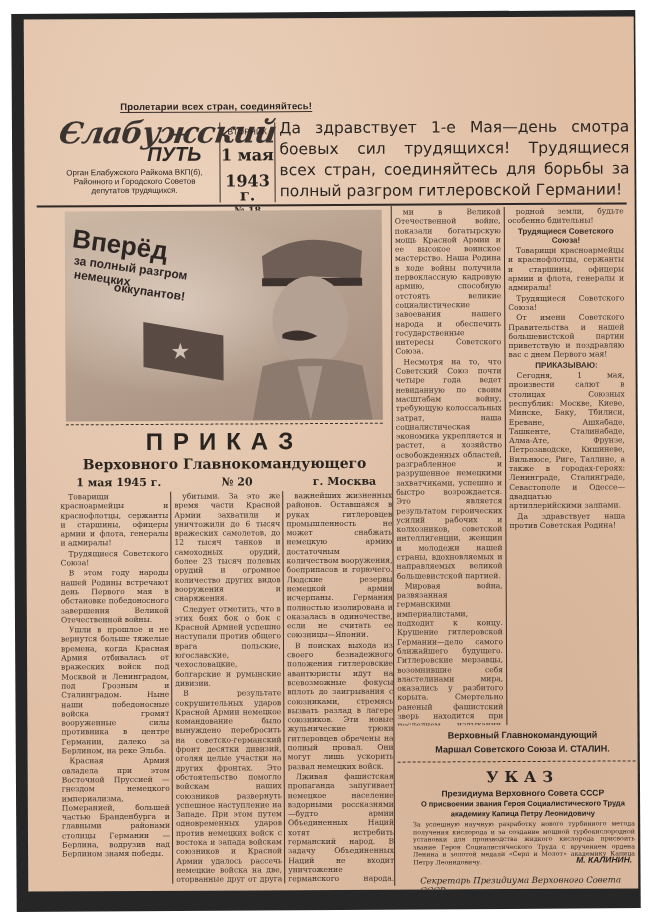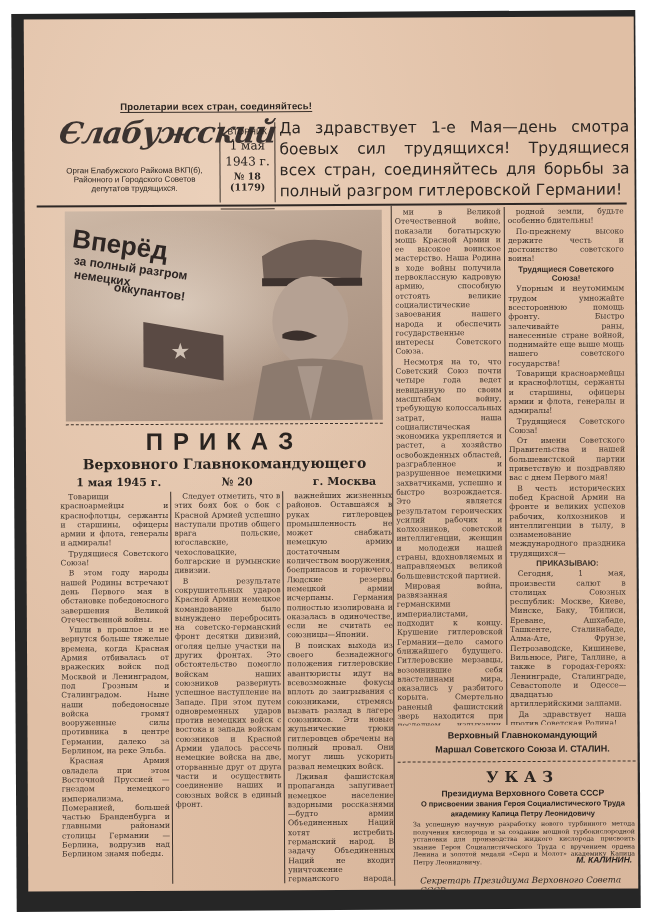--- a/index.html
+++ b/index.html
@@ -6,24 +6,24 @@
   body{width:654px;height:912px;background:#ffffff;position:relative;overflow:hidden;font-family:"DejaVu Serif",serif;}
   .scan-bg{position:absolute;left:14px;top:12px;width:624px;height:898px;background:#262626;transform:rotate(-0.35deg);}
   .paper{position:absolute;left:26px;top:18px;width:610px;height:872px;background:#e0bfa5;
     background-image:radial-gradient(ellipse at 30% 20%,rgba(255,240,225,0.35),transparent 60%),
                      radial-gradient(ellipse at 80% 85%,rgba(150,110,80,0.15),transparent 55%);
     transform:rotate(-0.3deg);color:#2a2420;overflow:hidden;}
   .motto{position:absolute;left:96px;top:82px;font-size:9.5px;font-weight:bold;font-family:"Liberation Sans",sans-serif;letter-spacing:0.2px;border-bottom:1px solid #3a302a;}
   .masthead{position:absolute;left:35px;top:100px;width:150px;}
   .logo{font-family:"DejaVu Serif",serif;font-style:italic;font-weight:bold;font-size:30px;line-height:28px;color:#3b3330;letter-spacing:-1px;transform:skewX(-8deg);}
   .logo2{font-family:"Liberation Sans",sans-serif;font-weight:bold;font-style:italic;font-size:20px;text-align:right;margin-right:8px;margin-top:-4px;color:#2e2826;}
-  .organ{font-size:8px;line-height:9px;text-align:center;font-family:"Liberation Sans",sans-serif;margin-top:19px;}
+  .organ{font-size:8px;line-height:9px;text-align:center;font-family:"Liberation Sans",sans-serif;margin-top:2px;}
   .issue-box{position:absolute;left:195px;top:104px;width:54px;height:80px;border-left:1.5px solid #3a302a;border-right:1.5px solid #3a302a;text-align:center;font-family:"Liberation Sans",sans-serif;}
   .issue-day{font-size:8.5px;margin-top:4px;}
-  .issue-date{font-family:"DejaVu Serif",serif;font-weight:normal;font-size:12px;line-height:14px;margin-top:2px;}
+  .issue-date{font-family:"DejaVu Serif",serif;font-weight:bold;font-size:16px;line-height:14px;margin-top:12px;}
   .issue-num{font-family:"DejaVu Serif",serif;font-weight:bold;font-size:9.5px;margin-top:2px;border-bottom:1px solid #3a302a;padding-bottom:16px;}
   .issue-price{font-size:8px;margin-top:3px;}
   .slogan{position:absolute;left:255px;top:100px;width:350px;font-family:"DejaVu Sans",sans-serif;font-size:15.5px;line-height:21px;color:#2c2622;text-align:justify;}
   .rule{position:absolute;height:0;border-top:2px solid #2e2826;}
   .poster{position:absolute;left:40px;top:192px;width:317px;height:210px;background:linear-gradient(160deg,#cdb8a6 0%,#b9a290 40%,#a58e7e 100%);overflow:hidden;}
   .poster .sky{position:absolute;left:0;top:0;right:0;bottom:0;background:radial-gradient(ellipse at 35% 45%,rgba(240,228,215,0.6),transparent 55%);}
   .poster-line{position:absolute;font-family:"Liberation Sans",sans-serif;font-weight:bold;color:#2e2624;transform:rotate(8deg);transform-origin:left top;}
   .pl1{left:10px;top:12px;font-size:26px;}
   .pl2{left:10px;top:42px;font-size:12px;}
   .pl3{left:10px;top:56px;font-size:12px;}
@@ -49,20 +49,21 @@
 <body>
 
 <div class="scan-bg"></div>
 
 <div class="paper">
 
   <div class="motto">Пролетарии всех стран, соединяйтесь!</div>
 
   <div class="masthead">
     <div class="logo">Єлабужский</div>
+    <div class="logo2">ПУТЬ</div>
     <div class="organ">Орган Елабужского Райкома ВКП(б), Районного и Городского Советов депутатов трудящихся.</div>
   </div>
 
   <div class="issue-box">
     <div class="issue-day">ВТОРНИК</div>
     <div class="issue-date">1 мая</div>
     <div class="issue-date">1943 г.</div>
     <div class="issue-num">№ 18 (1179)</div>
     <div class="issue-price">Цена 9 коп.</div>
   </div>
@@ -101,47 +102,45 @@
 
   <div class="col" id="c0" style="left:34px;top:473px;width:108px;height:392px;">
       <p>Товарищи красноармейцы и краснофлотцы, сержанты и старшины, офицеры армии и флота, генералы и адмиралы!</p>
       <p>Трудящиеся Советского Союза!</p>
       <p>В этом году народы нашей Родины встречают день Первого мая в обстановке победоносного завершения Великой Отечественной войны.</p>
       <p>Ушли в прошлое и не вернутся больше тяжелые времена, когда Красная Армия отбивалась от вражеских войск под Москвой и Ленинградом, под Грозным и Сталинградом. Ныне наши победоносные войска громят вооруженные силы противника в центре Германии, далеко за Берлином, на реке Эльба.</p>
       <p>Красная Армия овладела при этом Восточной Пруссией — гнездом немецкого империализма, Померанией, большей частью Бранденбурга и главными районами столицы Германии — Берлина, водрузив над Берлином знамя победы.</p>
     </div>
   <div class="vline" style="left:144px;top:473px;height:392px;"></div>
   <div class="col" id="c1" style="left:148px;top:473px;width:106px;height:392px;">
+      <p>убитыми. За это же время части Красной Армии захватили и уничтожили до 6 тысяч вражеских самолетов, до 12 тысяч танков и самоходных орудий, более 23 тысяч полевых орудий и огромное количество других видов вооружения и снаряжения.</p>
       <p>Следует отметить, что в этих боях бок о бок с Красной Армией успешно наступали против общего врага польские, югославские, чехословацкие, болгарские и румынские дивизии.</p>
       <p>В результате сокрушительных ударов Красной Армии немецкое командование было вынуждено перебросить на советско-германский фронт десятки дивизий, оголяя целые участки на других фронтах. Это обстоятельство помогло войскам наших союзников развернуть успешное наступление на Западе. При этом путем одновременных ударов против немецких войск с востока и запада войскам союзников и Красной Армии удалось рассечь немецкие войска на две, оторванные друг от друга части и осуществить соединение наших и союзных войск в единый фронт.</p>
     </div>
   <div class="vline" style="left:256px;top:473px;height:392px;"></div>
   <div class="col" id="c2" style="left:260px;top:473px;width:106px;height:392px;">
       <p>важнейших жизненных районов. Оставшаяся в руках гитлеровцев промышленность не может снабжать немецкую армию достаточным количеством вооружения, боеприпасов и горючего. Людские резервы немецкой армии исчерпаны. Германия полностью изолирована и оказалась в одиночестве, если не считать ее союзницы—Японии.</p>
       <p>В поисках выхода из своего безнадежного положения гитлеровские авантюристы идут на всевозможные фокусы вплоть до заигрывания с союзниками, стремясь вызвать разлад в лагере союзников. Эти новые жульнические трюки гитлеровцев обречены на полный провал. Они могут лишь ускорить развал немецких войск.</p>
       <p>Лживая фашистская пропаганда запугивает немецкое население вздорными россказнями—будто армии Объединенных Наций хотят истребить германский народ. В задачу Объединенных Наций не входит уничтожение германского народа. Объединенные Нации уничтожат фашизм и германский милитаризм, сурово накажут преступников войны и заставят немцев возместить ущерб, который они причинили другим странам. Но Объединенные Нации не трогают и не тронут мирного населения Германии, если оно лойяльно будет выполнять требования союзных военных властей.</p>
     </div>
 
   <div class="vline" style="left:366px;top:188px;height:680px;"></div>
 
   <div class="col" id="c3" style="left:370px;top:190px;width:106px;height:518px;">
       <p>ми в Великой Отечественной войне, показали богатырскую мощь Красной Армии и ее высокое воинское мастерство. Наша Родина в ходе войны получила первоклассную кадровую армию, способную отстоять великие социалистические завоевания нашего народа и обеспечить государственные интересы Советского Союза.</p>
       <p>Несмотря на то, что Советский Союз почти четыре года ведет невиданную по своим масштабам войну, требующую колоссальных затрат, наша социалистическая экономика укрепляется и растет, а хозяйство освобожденных областей, разграбленное и разрушенное немецкими захватчиками, успешно и быстро возрождается. Это является результатом героических усилий рабочих и колхозников, советской интеллигенции, женщин и молодежи нашей страны, вдохновляемых и направляемых великой большевистской партией.</p>
       <p>Мировая война, развязанная германскими империалистами, подходит к концу. Крушение гитлеровской Германии—дело самого ближайшего будущего. Гитлеровские мерзавцы, возомнившие себя властелинами мира, оказались у разбитого корыта. Смертельно раненый фашистский зверь находится при последнем издыхании. Задача теперь сводится к одному—доканать фашистского зверя.</p>
     </div>
   <div class="vline" style="left:479px;top:190px;height:518px;"></div>
   <div class="col" id="c4" style="left:483px;top:190px;width:116px;height:518px;">
       <p>родной земли, будьте особенно бдительны!</p>
-      <p>По-прежнему высоко держите честь и достоинство советского воина!</p>
       <p class="h">Трудящиеся Советского Союза!</p>
-      <p>Упорным и неутомимым трудом умножайте всестороннюю помощь фронту. Быстро залечивайте раны, нанесенные стране войной, поднимайте еще выше мощь нашего советского государства!</p>
       <p>Товарищи красноармейцы и краснофлотцы, сержанты и старшины, офицеры армии и флота, генералы и адмиралы!</p>
       <p>Трудящиеся Советского Союза!</p>
       <p>От имени Советского Правительства и нашей большевистской партии приветствую и поздравляю вас с днем Первого мая!</p>
-      <p>В честь исторических побед Красной Армии на фронте и великих успехов рабочих, колхозников и интеллигенции в тылу, в ознаменование международного праздника трудящихся—</p>
       <p class="h">ПРИКАЗЫВАЮ:</p>
       <p>Сегодня, 1 мая, произвести салют в столицах Союзных республик: Москве, Киеве, Минске, Баку, Тбилиси, Ереване, Ашхабаде, Ташкенте, Сталинабаде, Алма-Ате, Фрунзе, Петрозаводске, Кишиневе, Вильнюсе, Риге, Таллине, а также в городах-героях: Ленинграде, Сталинграде, Севастополе и Одессе—двадцатью артиллерийскими залпами.</p>
       <p>Да здравствует наша против Советская Родина!</p>
     </div>
 
   <div class="signoff" style="top:713px;">Верховный Главнокомандующий</div>
   <div class="signoff" style="top:727px;">Маршал Советского Союза И. СТАЛИН.</div>
 
   <div class="rule" style="left:370px;top:744px;width:238px;border-top:1.5px dashed #3a302a;"></div>
 

